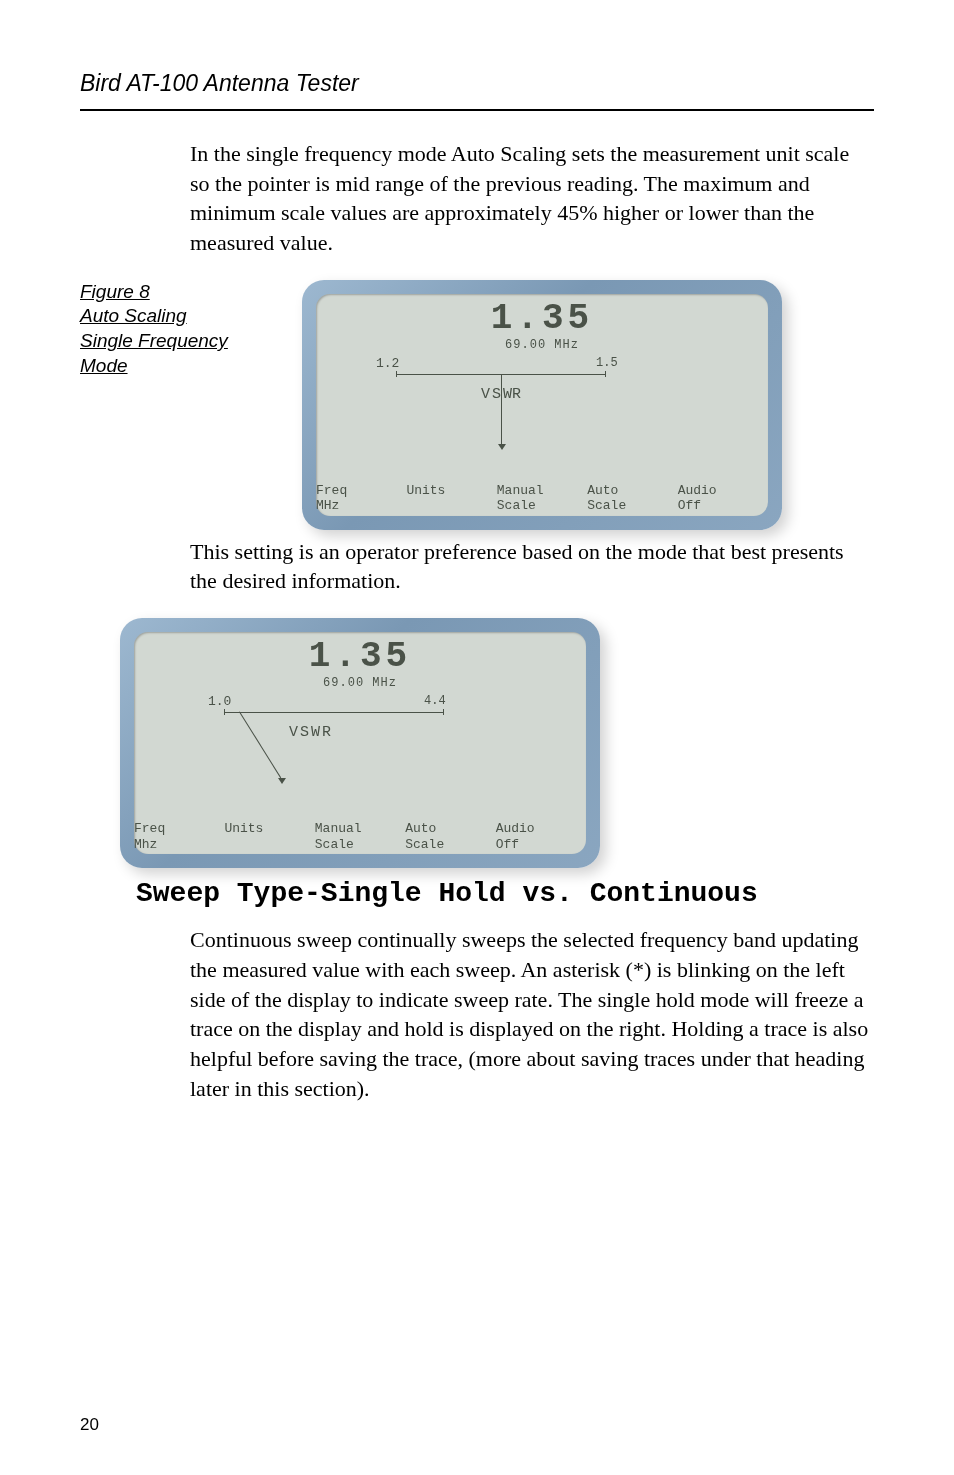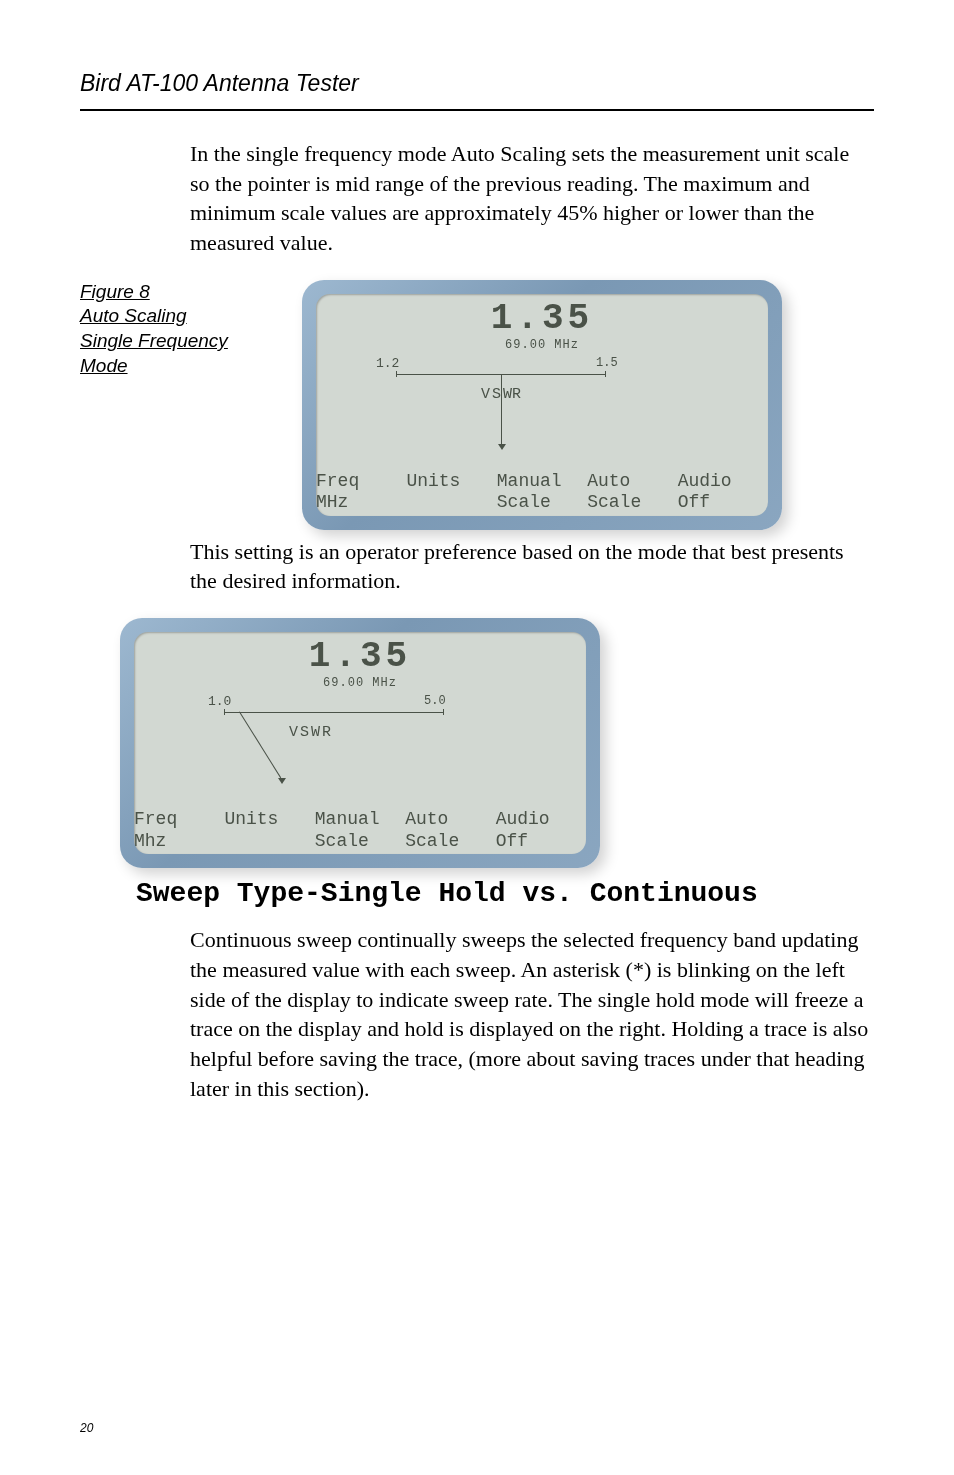--- a/index.html
+++ b/index.html
@@ -136,39 +136,38 @@
     top: 92px;
     font-size: 15px;
     letter-spacing: 2px;
   }
   .softkeys {
     position: absolute;
     bottom: 2px;
     left: 0;
     right: 0;
     display: flex;
-    font-size: 18px;
+    font-size: 13px;
     line-height: 1.2;
   }
   .softkey { flex: 1; }
   .section-title {
     font-family: Liberation Mono, monospace;
     font-weight: bold;
     font-size: 28px;
     margin-left: 56px;
     margin-top: 10px;
     margin-bottom: 16px;
   }
   .page-num {
     position: absolute;
     bottom: 40px;
     left: 80px;
     font-family: Arial, Helvetica, sans-serif;
-    font-size: 12px;
-    font-style: italic;
+    font-size: 17px;
   }
   .pointer-diag {
     position:absolute;
     background:#4a5248;
     width:1px;
     transform-origin: top left;
   }
 </style>
 </head>
 <body>
@@ -208,21 +207,21 @@
 <p class="body-text">This setting is an operator preference based on the mode that best presents the desired information.</p>
 
 <div class="fig-row">
   <div class="lcd-frame">
     <div class="lcd-outer"></div>
     <div class="lcd-inner"></div>
     <div class="lcd-content">
       <div class="big-reading">1.35</div>
       <div class="sub-reading">69.00 MHz</div>
       <div class="axis-left" style="left:74px;">1.0</div>
-      <div class="axis-right" style="left:290px;">5.0</div>
+      <div class="axis-right" style="left:290px;">4.4</div>
       <div class="axis-line" style="left:90px; width:220px;"></div>
       <div class="pointer-diag" style="left:105px; top:80px; height:78px; transform:rotate(-32deg);"></div>
       <div style="position:absolute; left:144px; top:146px; width:0; height:0; border-left:4px solid transparent; border-right:4px solid transparent; border-top:6px solid #4a5248;"></div>
       <div class="vswr-label" style="left:155px;">VSWR</div>
       <div class="softkeys">
         <div class="softkey"><span>Freq</span><br><span>Mhz</span></div>
         <div class="softkey"><span>Units</span><br><span></span></div>
         <div class="softkey"><span>Manual</span><br><span>Scale</span></div>
         <div class="softkey"><span>Auto</span><br><span>Scale</span></div>
         <div class="softkey"><span>Audio</span><br><span>Off</span></div>

